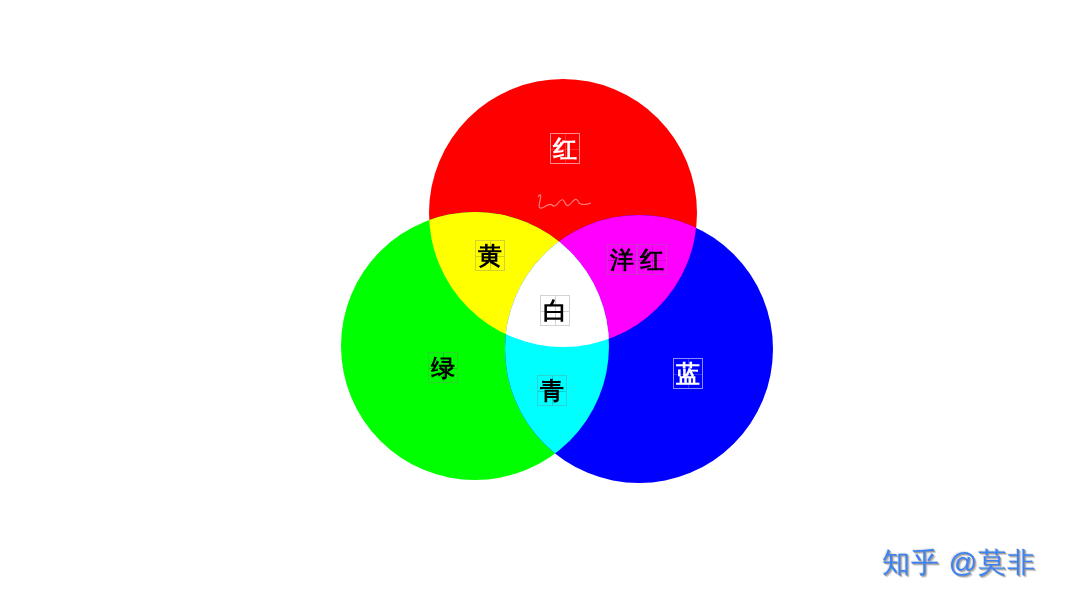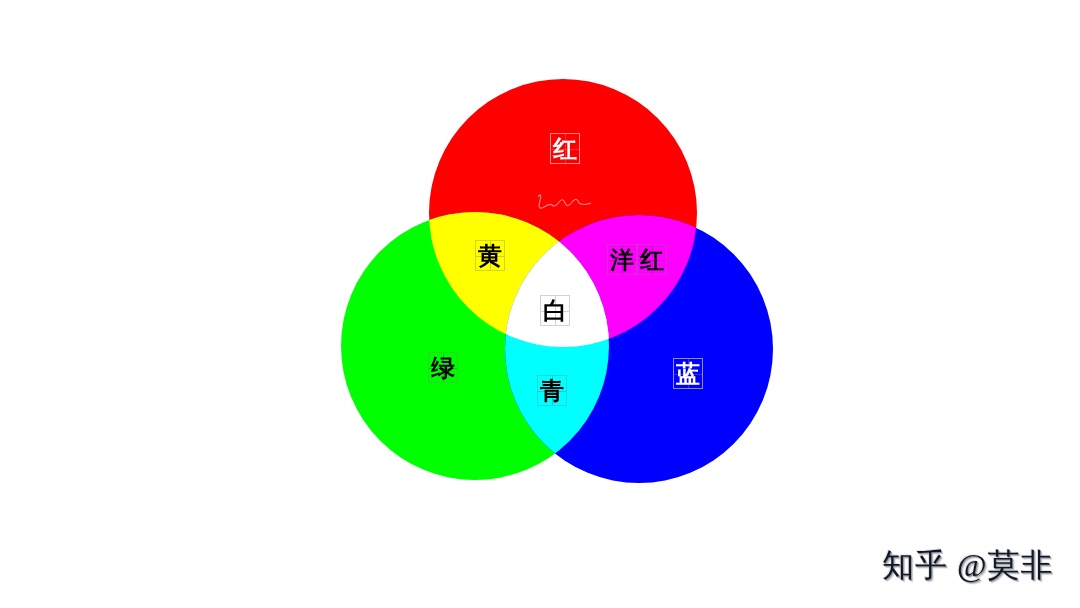--- a/index.html
+++ b/index.html
@@ -33,23 +33,23 @@
     .cellbox::before { left: 50%; top: 0; bottom: 0; border-left: 1px solid currentColor; opacity: 0.18; }
     .cellbox::after { top: 50%; left: 0; right: 0; border-top: 1px solid currentColor; opacity: 0.18; }
     .cellbox.framed { border: 1px solid rgba(128,128,128,0.35); }
     .cellbox.framed-light { border: 1px solid rgba(255,255,255,0.55); }
     .dark { color: #000000; }
     .light { color: #ffffff; }
     #watermark {
       position: absolute;
       left: 882px;
       top: 544px;
-      font-family: Liberation Serif, serif;
-      font-size: 32px;
-      color: #0f172a;
+      font-family: Liberation Sans, sans-serif;
+      font-size: 28px;
+      color: #3b82f6;
       letter-spacing: 1px;
       text-shadow: 1px 1px 0 #9a9a9a, 2px 2px 1px #c8c8c8, -1px -1px 0 #e6e6e6;
       white-space: nowrap;
     }
   </style>
 </head>
 <body>
 
 <svg id="venn" viewBox="0 0 1080 608" xmlns="http://www.w3.org/2000/svg">
   <defs>

